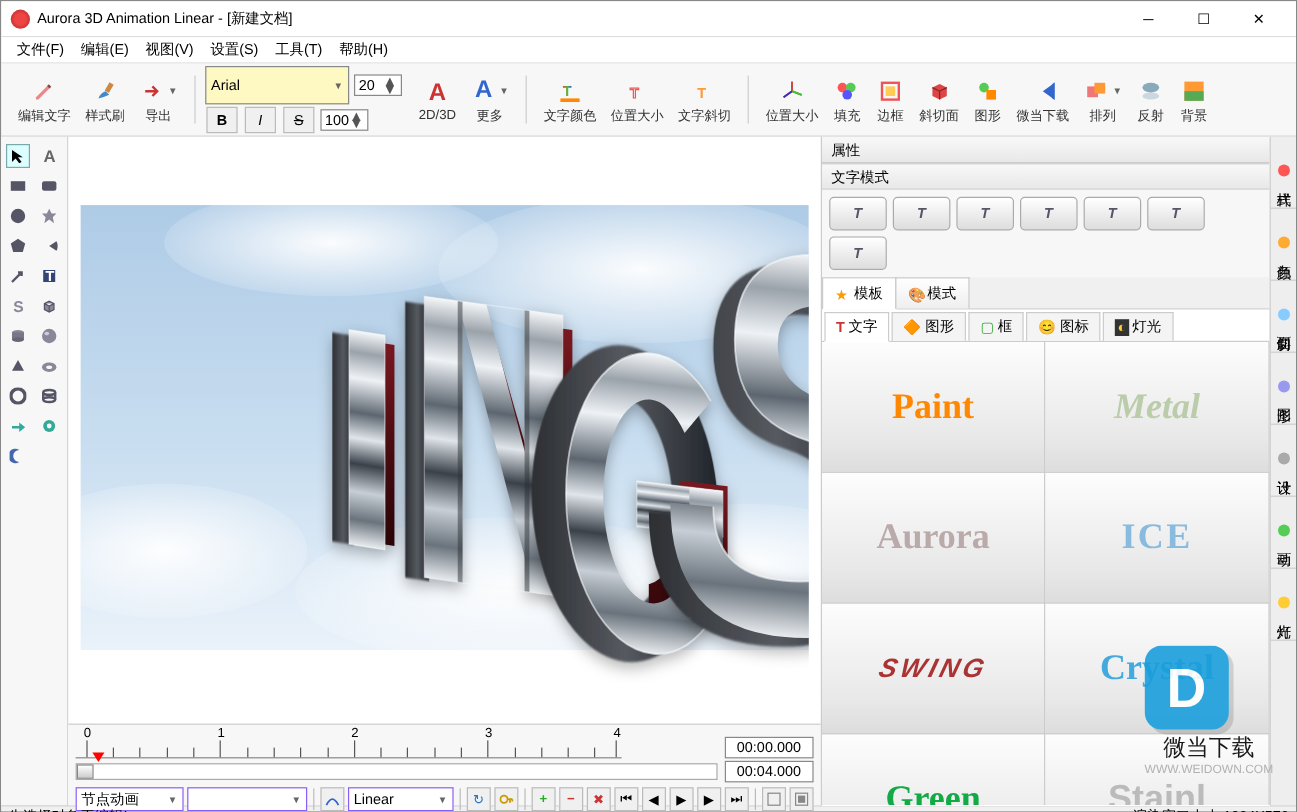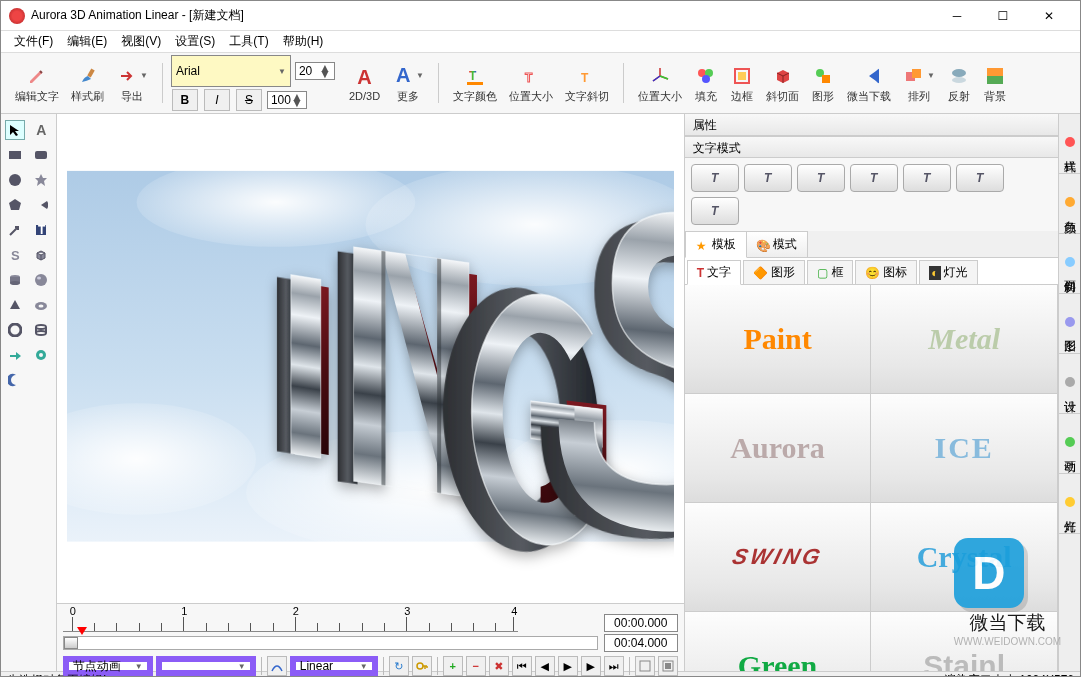--- a/index.html
+++ b/index.html
@@ -53,21 +53,21 @@
 .ruler { height: 26px; display: flex; align-items: flex-end; border-bottom: 1px solid #888; position: relative; margin-right: 80px; }
 .ruler .tick { position: absolute; bottom: 0; height: 8px; border-left: 1px solid #555; }
 .ruler .tick.major { height: 14px; }
 .ruler .tick-label { position: absolute; bottom: 14px; font-size: 11px; transform: translateX(-2px); }
 .marker { position: absolute; left: 14px; bottom: -4px; width: 0; height: 0; border-left: 5px solid transparent; border-right: 5px solid transparent; border-top: 8px solid red; }
 .slider-row { height: 18px; display: flex; align-items: center; margin-top: 2px; }
 .slider-track { flex: 1; height: 14px; background: #fff; border: 1px solid #aaa; position: relative; }
 .slider-thumb { position: absolute; left: 0; width: 14px; height: 12px; background: linear-gradient(#fff,#ccc); border: 1px solid #888; }
 .time-box { width: 74px; height: 18px; margin-left: 6px; background: #fff; border: 1px solid #888; text-align: center; display: flex; align-items: center; justify-content: center; }
 .tl-controls { display: flex; align-items: center; gap: 3px; margin-top: 4px; }
-.tl-select { height: 20px; background: #fff; border: 6px solid #8b5cf6; display: flex; align-items: center; padding: 0 4px; justify-content: space-between; }
+.tl-select { height: 20px; background: #fff; border: 1px solid #8b5cf6; display: flex; align-items: center; padding: 0 4px; justify-content: space-between; }
 .tl-select.narrow { width: 90px; }
 .tl-select.mid { width: 100px; }
 .tl-select.curve { width: 88px; }
 .tl-icon-btn { width: 20px; height: 20px; border: 1px solid #bbb; background: #f0f0f0; display: flex; align-items: center; justify-content: center; cursor: default; font-size: 11px; }
 .tl-sep { width: 1px; height: 18px; background: #bbb; margin: 0 2px; }
 
 
 .right-panel { width: 398px; background: #f7f7f7; border-left: 1px solid #ccc; display: flex; }
 .panel-content { flex: 1; display: flex; flex-direction: column; overflow: hidden; }
 .side-tabs { width: 22px; background: #eee; border-left: 1px solid #ccc; display: flex; flex-direction: column; }

